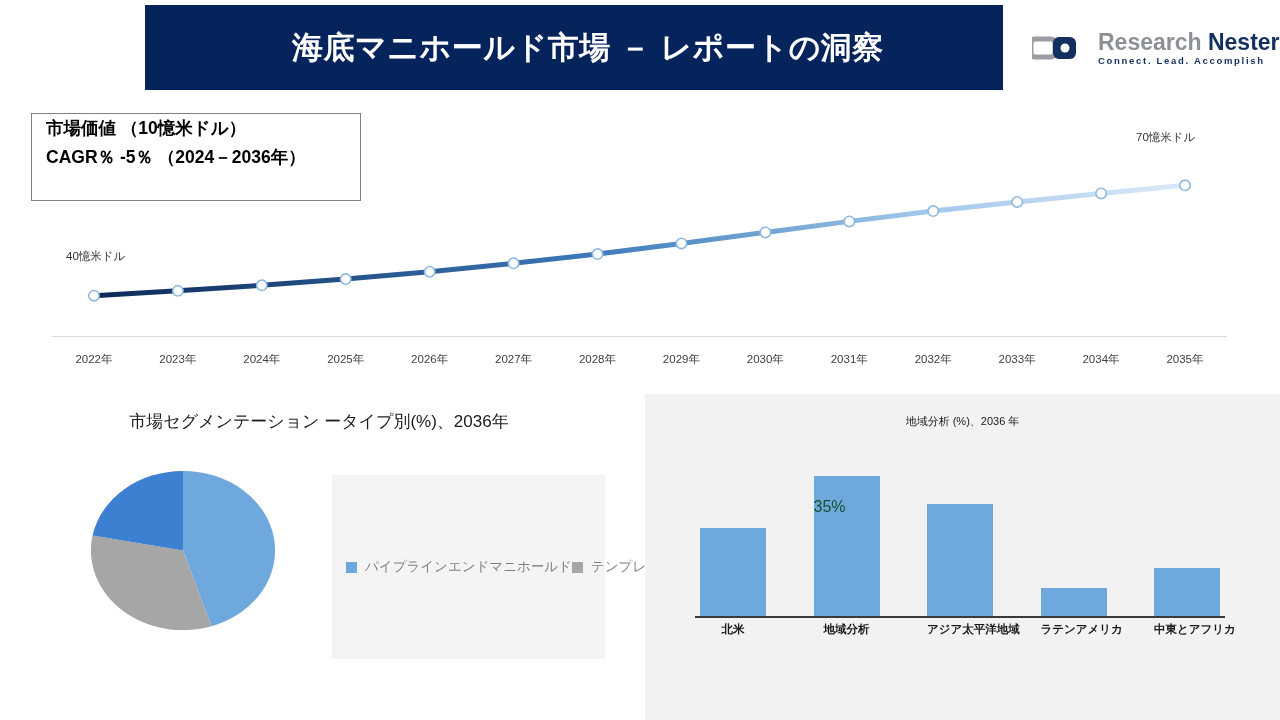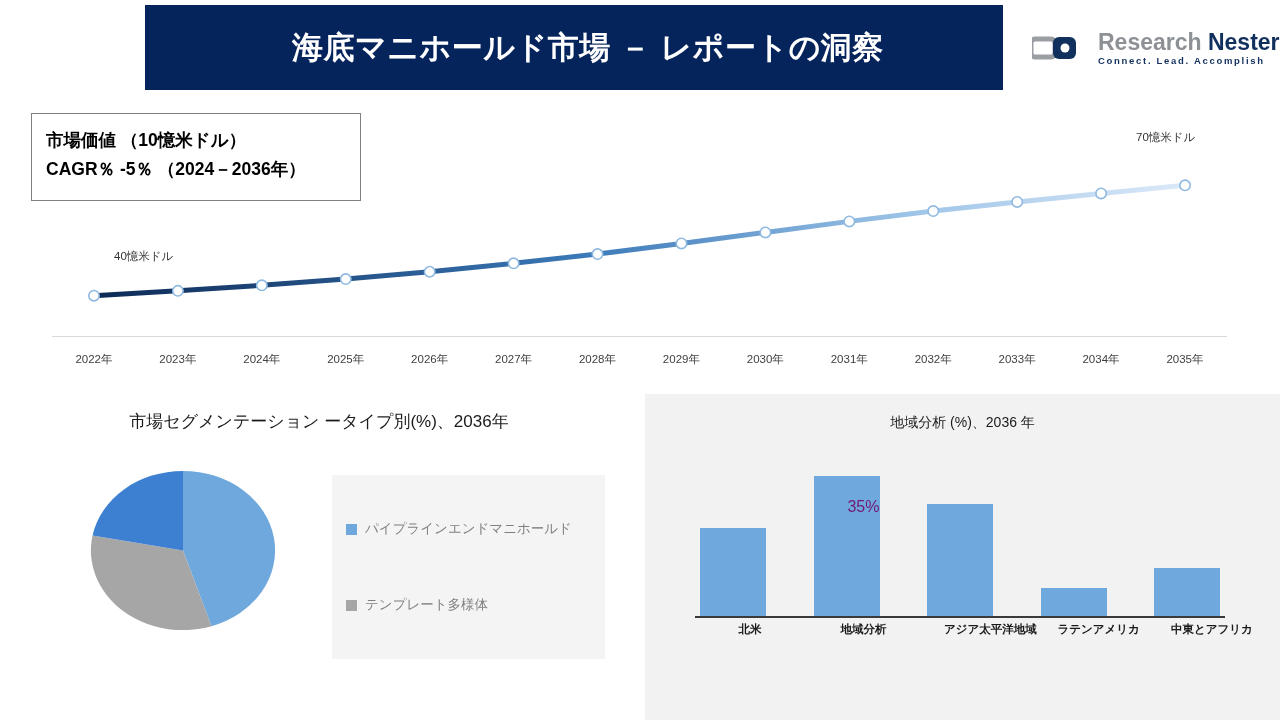--- a/index.html
+++ b/index.html
@@ -40,31 +40,31 @@
     font-size: 9.5px; font-weight: 700; color: #12305e;
     letter-spacing: 1.7px; margin-top: 2px; white-space: nowrap;
   }
 
   
   .info-box {
     position: absolute; left: 31px; top: 113px;
     width: 330px; height: 88px;
     border: 1.5px solid #808080;
     background: #ffffff;
-    padding: 12px 0 0 14px;
+    padding: 0 0 0 14px;
     z-index: 5;
   }
   .info-line { font-size: 17.5px; font-weight: 700; color: #000000; line-height: 1.65; white-space: nowrap; }
 
   
   .line-chart { position: absolute; left: 0; top: 100px; width: 1280px; height: 285px; }
   .lc-label {
     position: absolute; font-size: 11.5px; color: #333333; white-space: nowrap;
   }
-  .lc-label-left  { left: 66px;  top: 149px; margin-left: 48px; }
+  .lc-label-left  { left: 66px;  top: 149px; }
   .lc-label-right { left: 1136px; top: 30px; }
   .lc-axis {
     position: absolute; left: 52px; top: 236px; width: 1175px; height: 1px;
     background: #d9d9d9;
   }
   .lc-xlabels {
     position: absolute; left: 52px; top: 252px; width: 1175px; height: 22px;
     display: flex;
   }
   .lc-xlabels span {
@@ -78,44 +78,44 @@
   .pie-title {
     position: absolute; left: 0; top: 18px; width: 638px;
     text-align: center; font-size: 17px; color: #1a1a1a; white-space: nowrap;
   }
   .pie-canvas { position: absolute; left: 87px; top: 76px; width: 192px; height: 165px; }
 
   .legend-panel {
     position: absolute; left: 332px; top: 83px;
     width: 273px; height: 184px;
     background: #f4f4f4;
-    display: flex; flex-direction: column; justify-content: space-around;
+    display: flex; justify-content: space-around;
     padding: 16px 0 16px 14px;
   }
   .legend-row { display: flex; align-items: center; gap: 8px; }
   .legend-swatch { width: 11px; height: 11px; flex: 0 0 auto; }
   .legend-label { font-size: 13.5px; color: #808080; white-space: nowrap; }
 
   .bar-title {
     position: absolute; left: 0; top: 20px; width: 635px;
-    text-align: center; font-size: 14px; color: #1a1a1a; white-space: nowrap;
+    text-align: center; font-size: 11px; color: #1a1a1a; white-space: nowrap;
   }
   .bar-area {
     position: absolute; left: 55px; top: 62px; width: 520px; height: 160px;
     display: flex; align-items: flex-end; justify-content: space-between;
   }
   .bar-col { width: 66px; display: flex; flex-direction: column; align-items: center; justify-content: flex-end; height: 100%; }
   .bar-rect { width: 66px; background: #6fa8dc; position: relative; }
   .bar-value {
     position: absolute; left: 0; right: 0; top: 22px;
-    text-align: right; font-size: 16px; color: #701a75;
+    text-align: left; font-size: 16px; color: #14532d;
   }
   .bar-axis { position: absolute; left: 50px; top: 222px; width: 530px; height: 2px; background: #3a3a3a; }
   .bar-xlabels {
-    position: absolute; left: 72px; top: 228px; width: 520px;
+    position: absolute; left: 55px; top: 228px; width: 520px;
     display: flex; justify-content: space-between;
   }
   .bar-xlabels span {
     width: 66px; text-align: center; font-size: 11.5px; font-weight: 700;
     color: #1a1a1a; white-space: nowrap;
   }
 </style>
 </head>
 <body>
 

